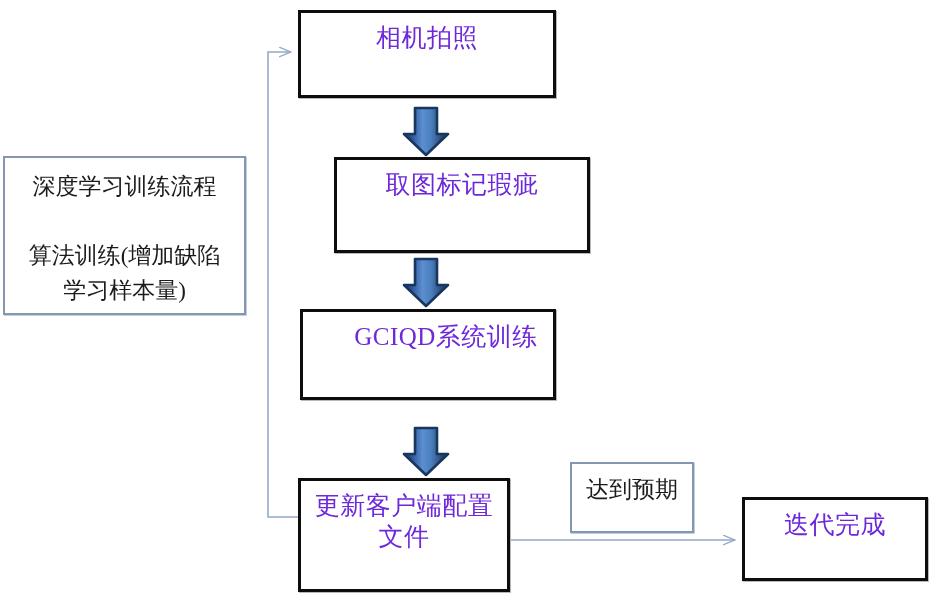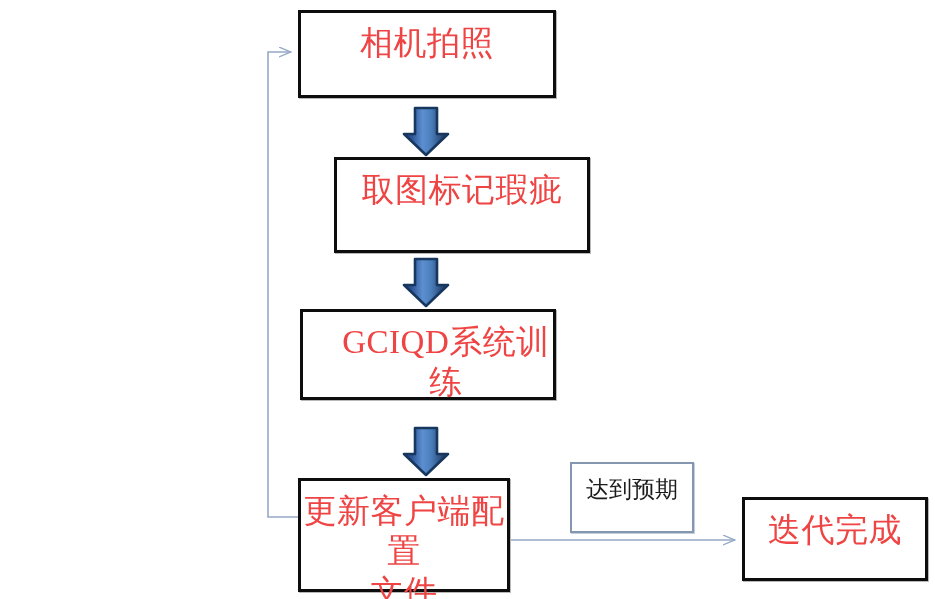--- a/index.html
+++ b/index.html
@@ -26,23 +26,23 @@
     box-sizing: border-box;
     background: #ffffff;
     border: 3px solid #0d0d0d;
     box-shadow: 1px 1px 0 0 #b9b9b9;
     display: block;
   }
   .node .label {
     display: block;
     width: 100%;
     text-align: center;
-    font-size: 33px;
+    font-size: 25px;
     line-height: 1.22;
-    color: #ef4444;
+    color: #6d28d9;
     letter-spacing: 0.5px;
     white-space: pre-line;
   }
   .node .label.pad-top   { padding-top: 10px; }
 
   
   .note {
     position: absolute;
     box-sizing: border-box;
     background: #ffffff;
@@ -114,18 +114,24 @@
 
   <div class="node" style="left:742px; top:497px; width:186px; height:84px;">
     <span class="label pad-top">迭代完成</span>
   </div>
 
   <div class="node" style="left:298px; top:478px; width:212px; height:114px;">
     <span class="label pad-top">更新客户端配置
 文件</span>
   </div>
 
+  <div class="note" style="left:3px; top:156px; width:243px; height:159px;">
+    <span class="label" style="padding-top:12px;">深度学习训练流程
+
+算法训练(增加缺陷
+学习样本量)</span>
+  </div>
 
   <div class="note" style="left:570px; top:462px; width:124px; height:71px;">
     <span class="label" style="padding-top:9px;">达到预期</span>
   </div>
 
 </div>
 
 </body></html>

